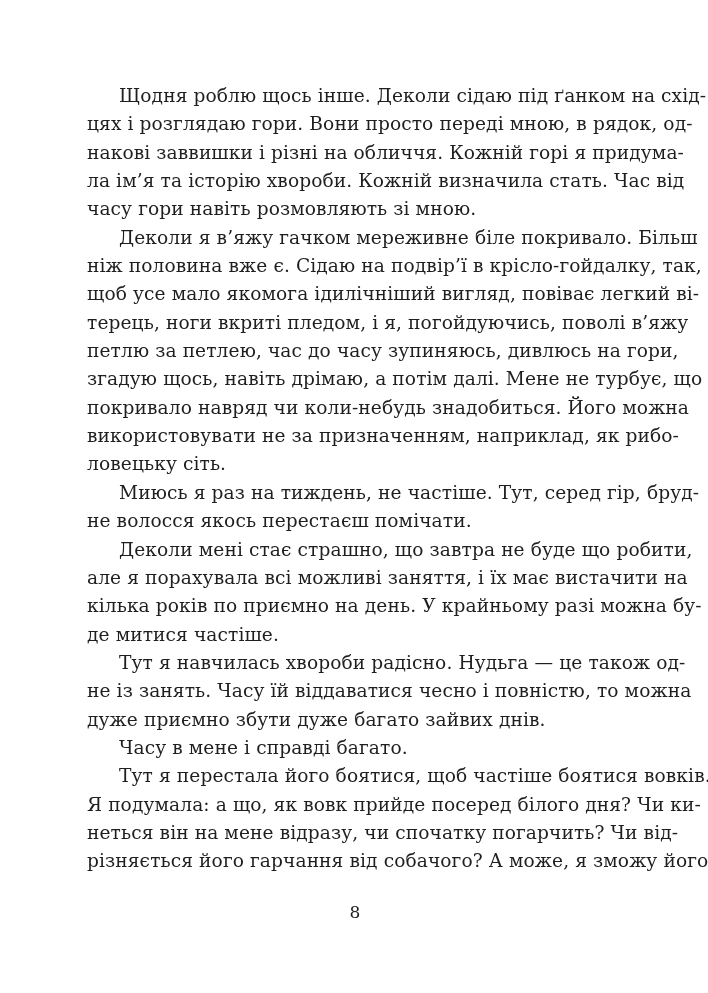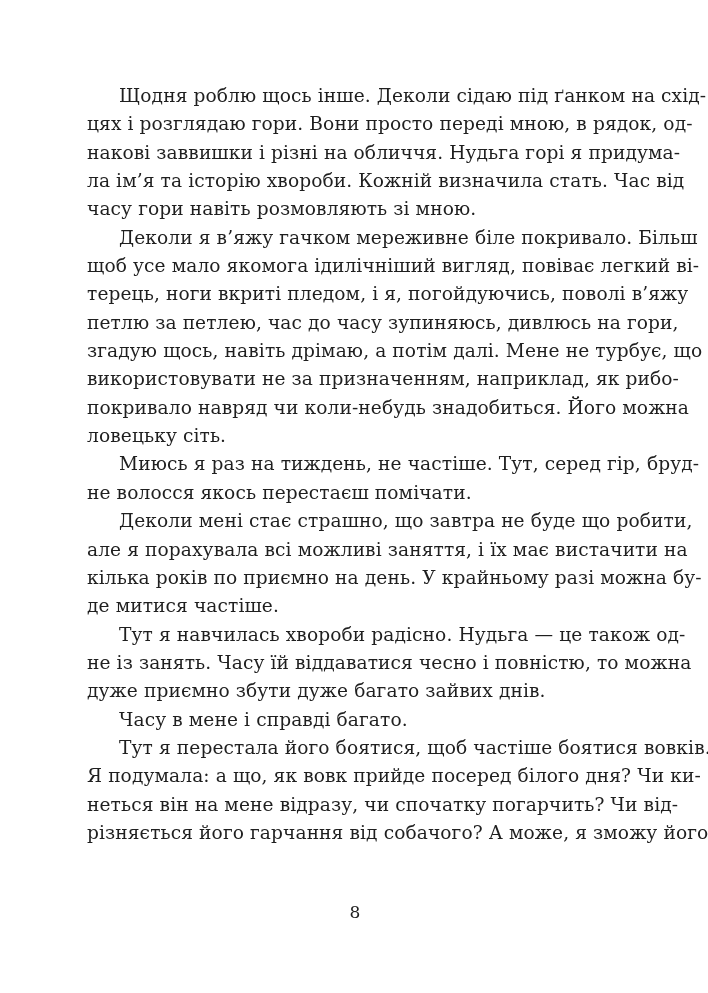--- a/index.html
+++ b/index.html
@@ -59,32 +59,33 @@
   }
 </style>
 </head>
 <body>
 
 <div class="page">
   <div class="text-block">
       <div class="paragraph">
         <div class="line indent">Щодня роблю щось інше. Деколи сідаю під ґанком на схід-</div>
         <div class="line">цях і розглядаю гори. Вони просто переді мною, в рядок, од-</div>
-        <div class="line">накові заввишки і різні на обличчя. Нудьга горі я придума-</div>
+        <div class="line">накові заввишки і різні на обличчя. Кожній горі я придума-</div>
         <div class="line">ла ім’я та історію хвороби. Кожній визначила стать. Час від</div>
         <div class="line endline">часу гори навіть розмовляють зі мною.</div>
       </div>
       <div class="paragraph">
         <div class="line indent">Деколи я в’яжу гачком мереживне біле покривало. Більш</div>
+        <div class="line">ніж половина вже є. Сідаю на подвір’ї в крісло-гойдалку, так,</div>
         <div class="line">щоб усе мало якомога ідилічніший вигляд, повіває легкий ві-</div>
         <div class="line">терець, ноги вкриті пледом, і я, погойдуючись, поволі в’яжу</div>
         <div class="line">петлю за петлею, час до часу зупиняюсь, дивлюсь на гори,</div>
         <div class="line">згадую щось, навіть дрімаю, а потім далі. Мене не турбує, що</div>
+        <div class="line">покривало навряд чи коли-небудь знадобиться. Його можна</div>
         <div class="line">використовувати не за призначенням, наприклад, як рибо-</div>
-        <div class="line">покривало навряд чи коли-небудь знадобиться. Його можна</div>
         <div class="line endline">ловецьку сіть.</div>
       </div>
       <div class="paragraph">
         <div class="line indent">Миюсь я раз на тиждень, не частіше. Тут, серед гір, бруд-</div>
         <div class="line endline">не волосся якось перестаєш помічати.</div>
       </div>
       <div class="paragraph">
         <div class="line indent">Деколи мені стає страшно, що завтра не буде що робити,</div>
         <div class="line">але я порахувала всі можливі заняття, і їх має вистачити на</div>
         <div class="line">кілька років по приємно на день. У крайньому разі можна бу-</div>

